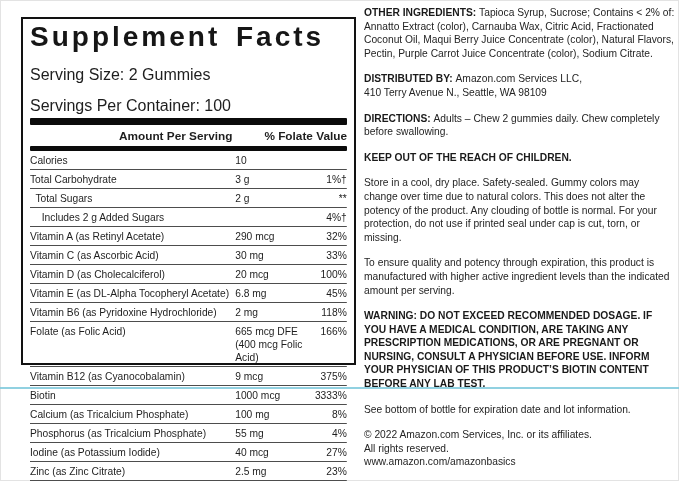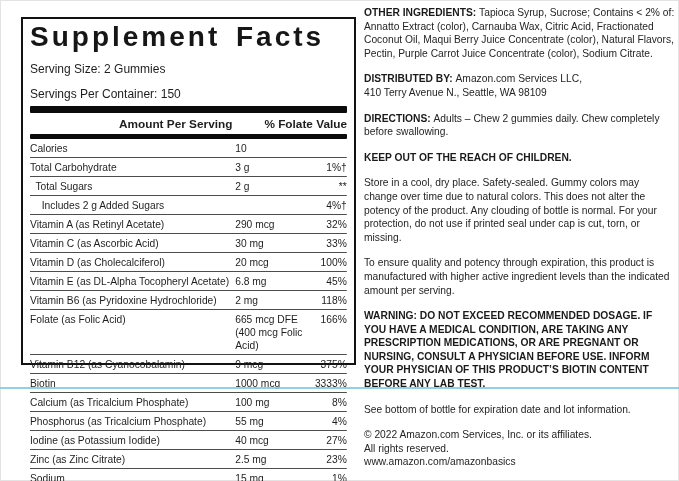--- a/index.html
+++ b/index.html
@@ -15,21 +15,21 @@
   .panel {
     position:absolute; left:21px; top:17px; width:335px; height:348px;
     border:2px solid #121212; border-radius:0;
     padding:3px 7px 0 7px; background:#fff;
   }
   .panel-title {
     font-size:28px; font-weight:bold; letter-spacing:3px; word-spacing:5px;
     white-space:nowrap; line-height:30px; color:#161616;
     transform:scaleY(1.02); transform-origin:0 0;
   }
-  .serving { font-size:12px; line-height:14.5px; margin-top:10px; }
+  .serving { font-size:16px; line-height:14.5px; margin-top:16px; }
   .bar { background:#0b0b0b; height:7px; margin-top:5px; border-radius:1px; }
   .bar.thin { height:5px; margin-top:0; }
   .tbl-head {
     display:flex; justify-content:flex-end;
     font-size:11.8px; font-weight:bold; padding:4px 0 3px;gap:32px;
   }
   .rows { width:352px; transform:scaleX(0.9); transform-origin:0 0; }
   .row {
     display:flex; align-items:flex-start;
     font-size:11.4px; line-height:13px; padding:2.5px 0;
@@ -61,21 +61,21 @@
     position:absolute; left:0; top:387px; width:679px; height:2px;
     background:#7ec9dc; opacity:0.85; z-index:9;
   }
 </style>
 </head>
 <body>
 
 <div class="panel">
   <div class="panel-title">Supplement Facts</div>
   <div class="serving">Serving Size: 2 Gummies</div>
-  <div class="serving">Servings Per Container: 150</div>
+  <div class="serving">Servings Per Container: 100</div>
   <div class="bar"></div>
   <div class="tbl-head">
     <span>Amount Per Serving</span>
     <span>% Folate Value</span>
   </div>
   <div class="bar thin"></div>
   <div class="rows" id="facts-rows">
       <div class="row">
         <span class="nm">Calories</span>
         <span class="amt">10</span>

